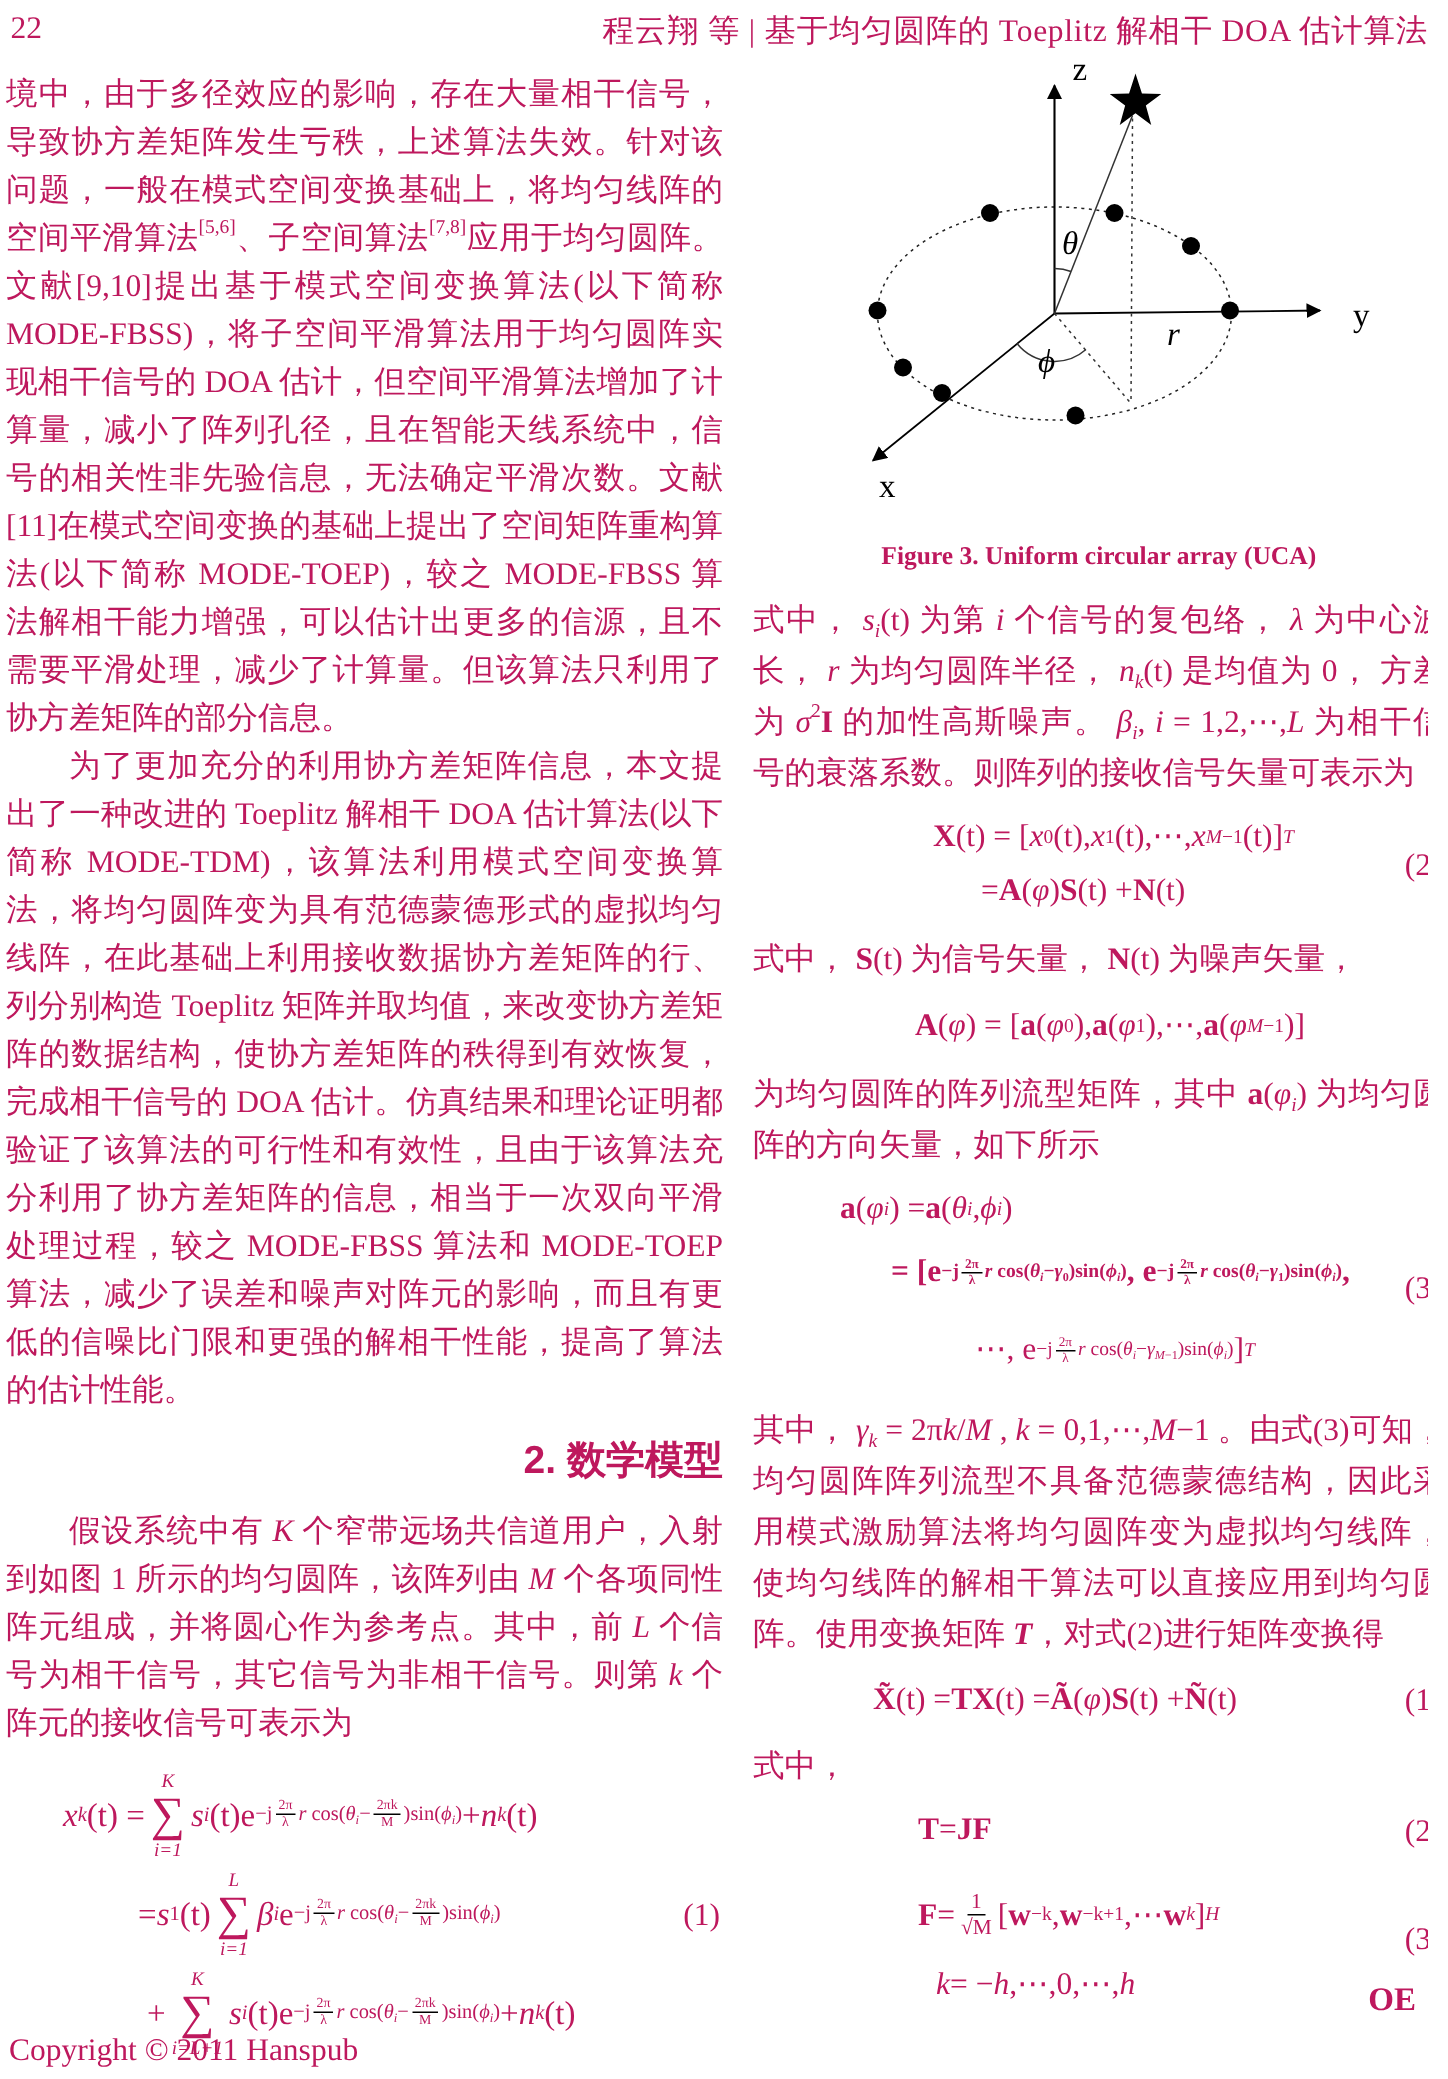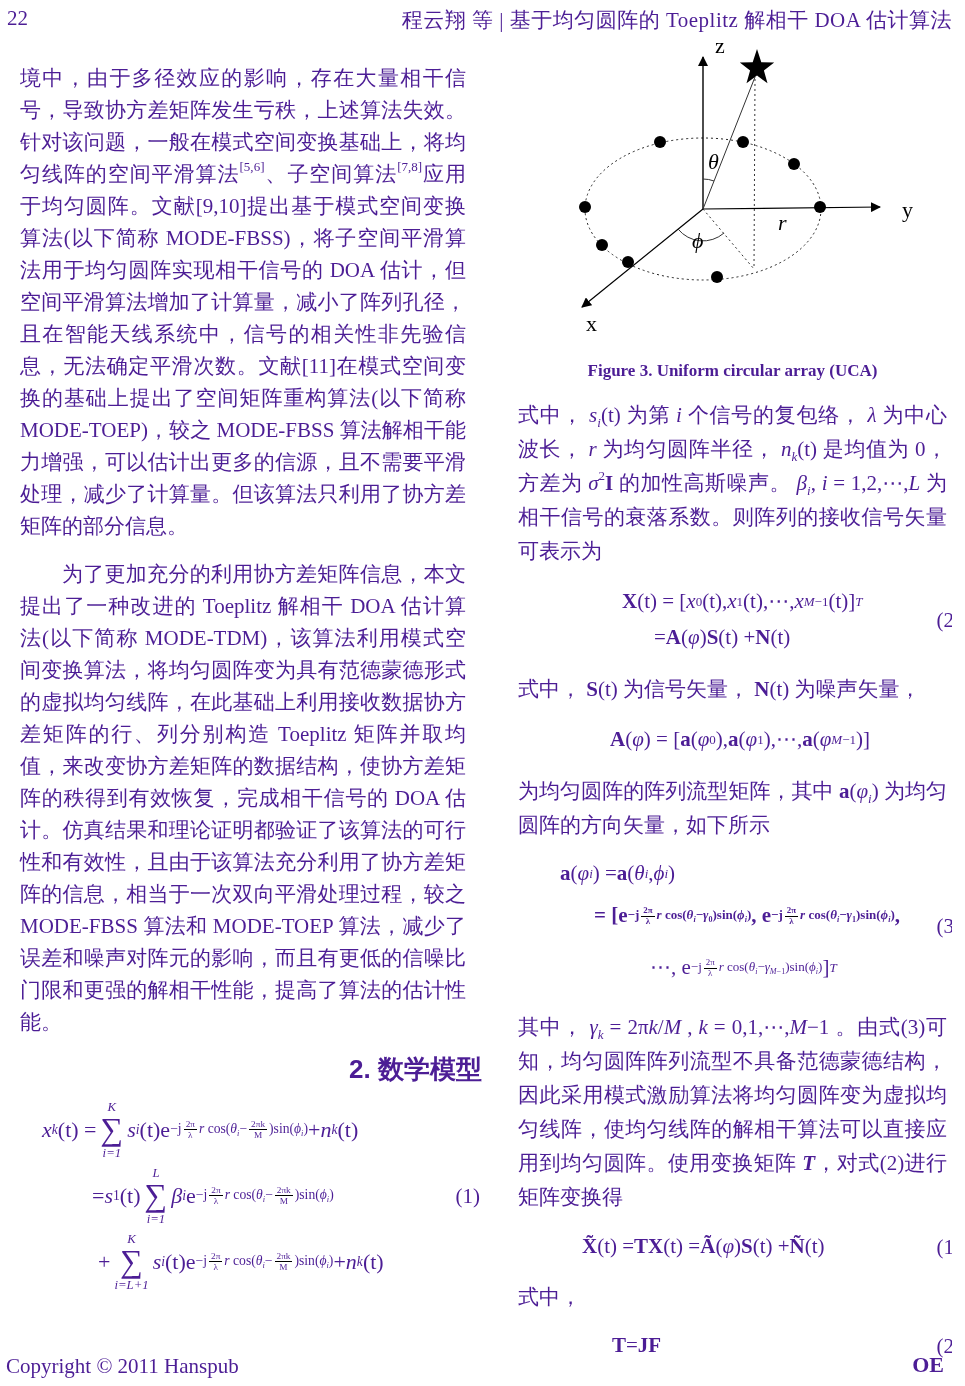--- a/index.html
+++ b/index.html
@@ -1,22 +1,22 @@
 <!DOCTYPE html>
 <html><head>
 <meta charset="utf-8">
 <style>
   html,body{margin:0;padding:0;background:#fff;}
-  #page{position:relative;width:952px;height:1386px;background:#fff;color:#4c1d95;
+  #page{position:relative;width:952px;height:1386px;background:#fff;color:#be185d;
         font-family:"Liberation Serif","DejaVu Serif",serif;overflow:hidden;}
   .pageno{position:absolute;left:7px;top:6px;font-size:21px;}
   .htitle{position:absolute;left:0;right:0;top:6px;text-align:right;font-size:21px;letter-spacing:.5px;}
   #leftcol{position:absolute;left:4px;top:46px;width:478px;font-size:21px;line-height:32px;text-align:justify;}
   #rightcol{position:absolute;left:502px;top:33px;width:461px;font-size:21px;line-height:34px;text-align:justify;}
-  p{margin:16px;}
+  p{margin:0;}
   .indent{text-indent:2em;}
   .sech{font-family:"Liberation Sans","DejaVu Sans",sans-serif;font-weight:bold;
         font-size:26px;line-height:30px;margin:16px 0 16px 0;text-align:right;}
   .cap{ text-align:center;font-weight:bold;font-size:17px;line-height:23px;margin:4px 0 14px 0;}
   .mi{font-style:italic;}
   .mb{font-weight:bold;}
   .mbi{font-weight:bold;font-style:italic;}
   .msub{vertical-align:-0.35em;font-size:0.62em;line-height:0;}
   .msup{vertical-align:0.75em;font-size:0.62em;line-height:0;}
   .frac{display:inline-flex;flex-direction:column;align-items:center;vertical-align:middle;
@@ -25,35 +25,36 @@
   .frac .fd{padding:0 2px;}
   .sum{display:inline-flex;flex-direction:column;align-items:center;vertical-align:middle;
        line-height:1;margin:0 4px;}
   .sum .lim{font-size:0.58em;font-style:italic;line-height:1.1;}
   .sum .sig{font-size:1.45em;line-height:1;}
   .eqblock{position:relative;margin:10px 0 10px 0;text-align:left;}
   .eml{display:flex;align-items:center;white-space:nowrap;line-height:1.1;min-height:44px;}
   .eqno{position:absolute;right:2px;top:50%;transform:translateY(-50%);font-size:21px;}
   .figwrap{margin:0;}
   .footL{position:absolute;left:6px;top:1354px;font-size:21px;}
-  .footR{position:absolute;right:8px;top:1352px;font-size:22px;font-weight:bold;}
+  .footR{position:absolute;right:8px;top:1320px;font-size:22px;font-weight:bold;}
   svg text{font-family:"Liberation Serif","DejaVu Serif",serif;}
 </style>
 </head>
 <body>
 
 <div id="page">
 
   <div class="pageno">22</div>
   <div class="htitle">程云翔  等 | 基于均匀圆阵的 Toeplitz 解相干 DOA 估计算法</div>
 
   <div id="leftcol">
     <p>境中，由于多径效应的影响，存在大量相干信号，导致协方差矩阵发生亏秩，上述算法失效。针对该问题，一般在模式空间变换基础上，将均匀线阵的空间平滑算法<span class="msup">[5,6]</span>、子空间算法<span class="msup">[7,8]</span>应用于均匀圆阵。文献[9,10]提出基于模式空间变换算法(以下简称 MODE-FBSS)，将子空间平滑算法用于均匀圆阵实现相干信号的 DOA 估计，但空间平滑算法增加了计算量，减小了阵列孔径，且在智能天线系统中，信号的相关性非先验信息，无法确定平滑次数。文献[11]在模式空间变换的基础上提出了空间矩阵重构算法(以下简称 MODE-TOEP)，较之 MODE-FBSS 算法解相干能力增强，可以估计出更多的信源，且不需要平滑处理，减少了计算量。但该算法只利用了协方差矩阵的部分信息。</p>
     <p class="indent">为了更加充分的利用协方差矩阵信息，本文提出了一种改进的 Toeplitz 解相干 DOA 估计算法(以下简称 MODE-TDM)，该算法利用模式空间变换算法，将均匀圆阵变为具有范德蒙德形式的虚拟均匀线阵，在此基础上利用接收数据协方差矩阵的行、列分别构造 Toeplitz 矩阵并取均值，来改变协方差矩阵的数据结构，使协方差矩阵的秩得到有效恢复，完成相干信号的 DOA 估计。仿真结果和理论证明都验证了该算法的可行性和有效性，且由于该算法充分利用了协方差矩阵的信息，相当于一次双向平滑处理过程，较之 MODE-FBSS 算法和 MODE-TOEP 算法，减少了误差和噪声对阵元的影响，而且有更低的信噪比门限和更强的解相干性能，提高了算法的估计性能。</p>
     <h2 class="sech">2.  数学模型</h2>
+    <p class="indent">假设系统中有 <span class="mi">K</span> 个窄带远场共信道用户，入射到如图 1 所示的均匀圆阵，该阵列由 <span class="mi">M</span> 个各项同性阵元组成，并将圆心作为参考点。其中，前 <span class="mi">L</span> 个信号为相干信号，其它信号为非相干信号。则第 <span class="mi">k</span> 个阵元的接收信号可表示为</p>
     <div class="eqblock" style="margin-top:16px;font-size:22px;">
       <div class="eml" style="padding-left:38px;margin-bottom:6px;"><span class="mi">x</span><span class="msub"><span class="mi">k</span></span>(t) = <span class="sum">
             <span class="lim">K</span>
             <span class="sig">∑</span>
             <span class="lim">i=1</span>
           </span><span class="mi">s</span><span class="msub"><span class="mi">i</span></span>(t)e<span class="msup">−j<span class="frac">
               <span class="fn">2π</span>
               <span class="fd">λ</span>
             </span><span class="mi">r</span> cos(<span class="mi">θ</span><span class="msub"><span class="mi">i</span></span>−<span class="frac">
               <span class="fn">2πk</span>

